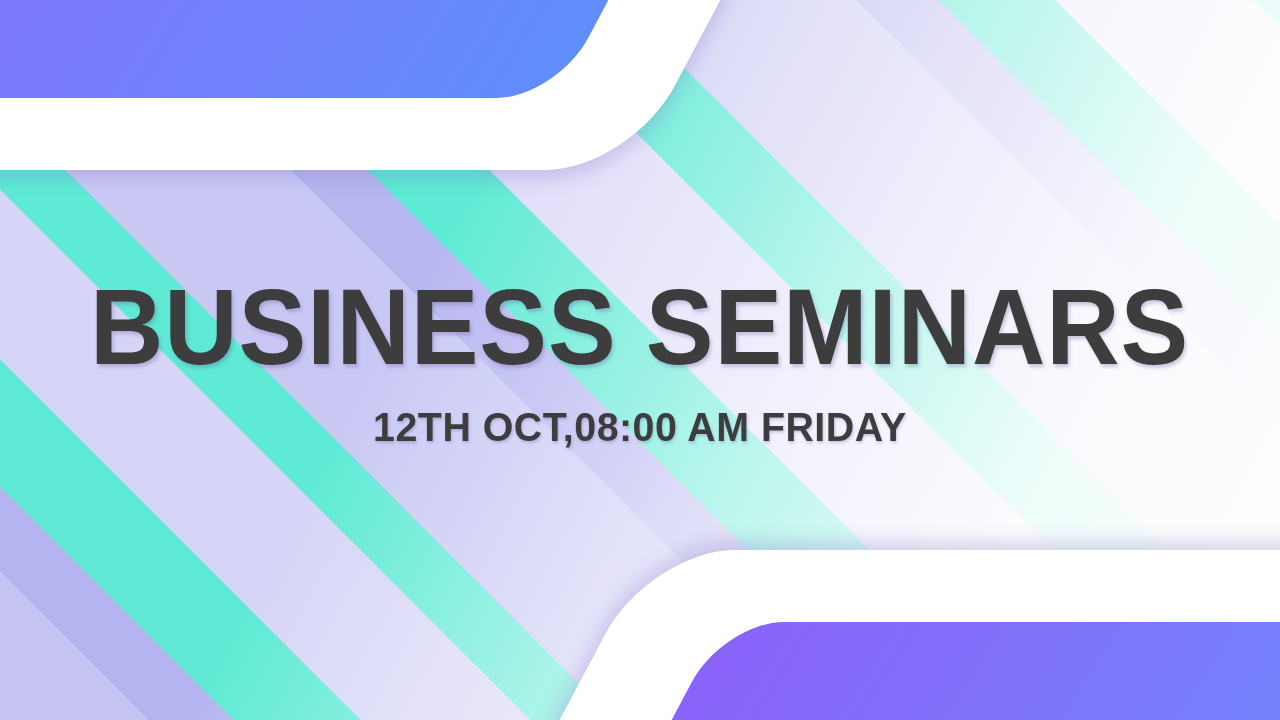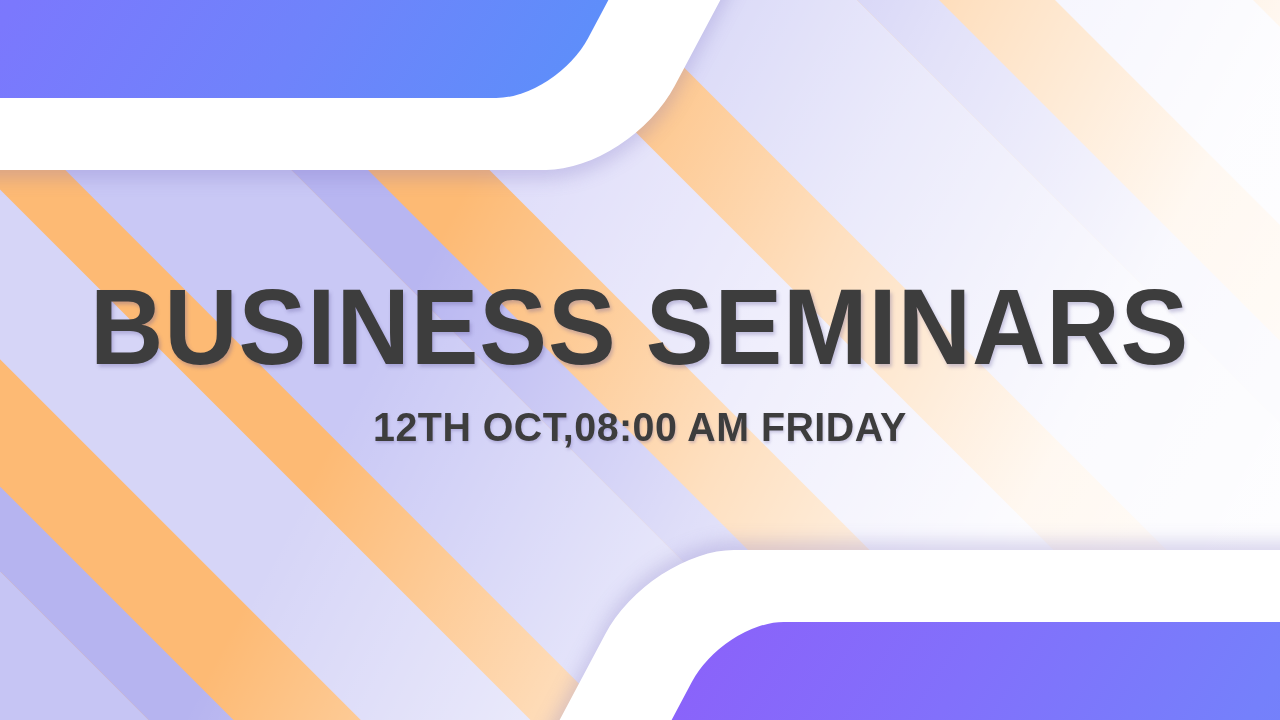--- a/index.html
+++ b/index.html
@@ -9,21 +9,21 @@
   }
   body {
     font-family: "Liberation Sans", sans-serif;
   }
 
   #poster {
     position: relative;
     width: 1280px;
     height: 720px;
     overflow: hidden;
-    background: #fdba74;
+    background: #5eead4;
   }
 
   
   .stripe-layer {
     position: absolute;
     inset: -40%;
     transform: rotate(-45deg);
     transform-origin: center center;
     pointer-events: none;
   }

